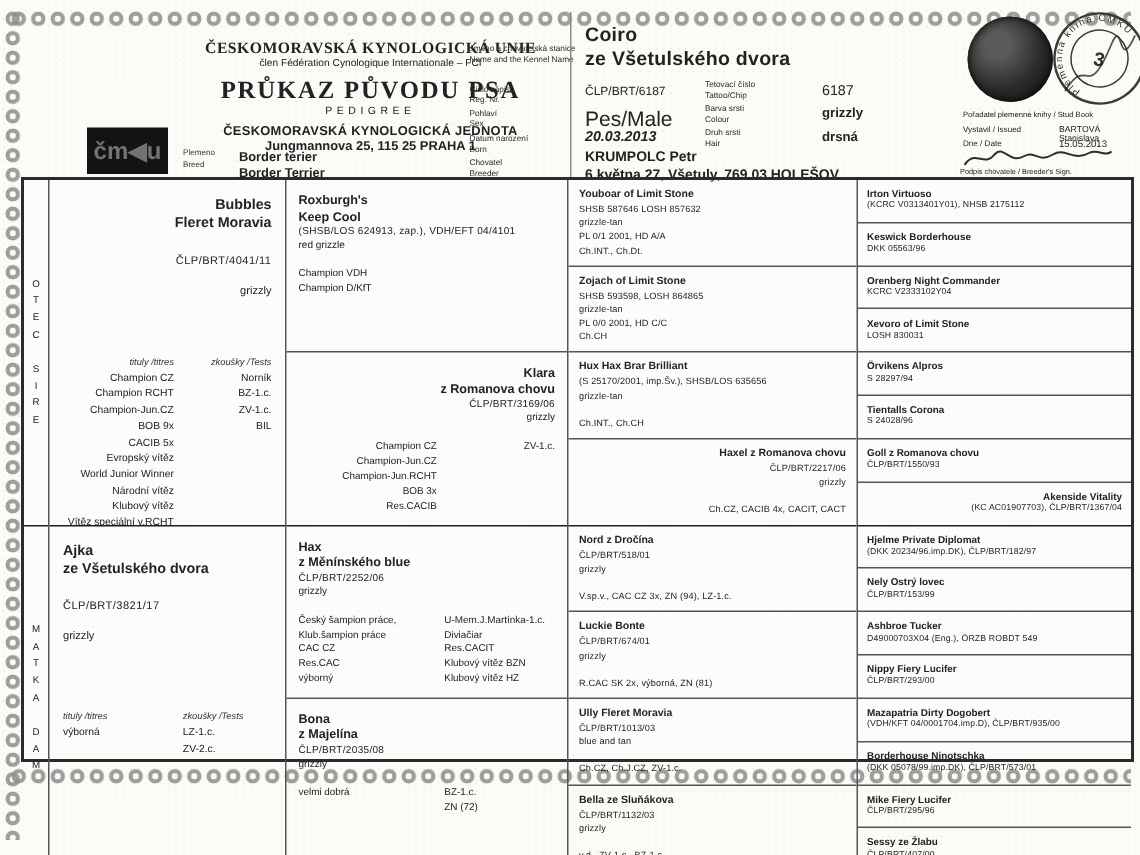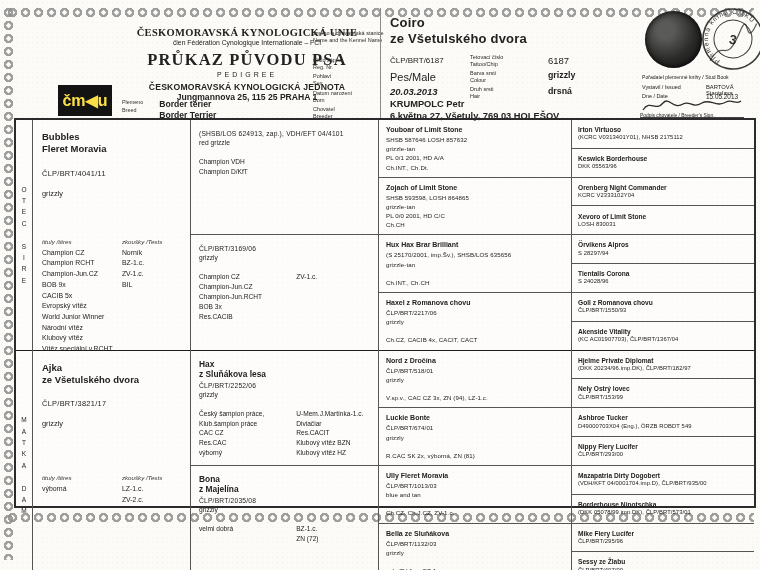--- a/index.html
+++ b/index.html
@@ -12,57 +12,57 @@
   
   .chain{position:absolute;opacity:.85;}
   .chain-h{height:13px;background-image:radial-gradient(circle at 6.5px 6.5px, rgba(0,0,0,0) 2.1px, #8d8d8d 2.3px 4.6px, rgba(0,0,0,0) 5px);background-size:13px 13px;background-repeat:repeat-x;}
   .chain-v{width:13px;background-image:radial-gradient(circle at 6.5px 6.5px, rgba(0,0,0,0) 2.1px, #8d8d8d 2.3px 4.6px, rgba(0,0,0,0) 5px);background-size:13px 13px;background-repeat:repeat-y;}
   
   .fci-badge{position:absolute;left:56px;top:23px;width:56px;height:56px;border-radius:50%;
     border:4px dotted #1c1c1c;background:radial-gradient(#ffffff 50%, #d9d6cf 100%);
     display:flex;align-items:center;justify-content:center;box-sizing:border-box;}
   .fci-oval{border:2px solid #161616;border-radius:50%;width:34px;height:19px;display:flex;align-items:center;justify-content:center;
     font-family:"Liberation Serif", serif;font-weight:bold;font-size:10px;letter-spacing:1px;}
-  .cmkj{position:absolute;left:58px;top:85px;width:54px;height:31px;background:#131313;color:#fde047;
+  .cmkj{position:absolute;left:58px;top:85px;width:54px;height:31px;background:#131313;color:#737373;
     display:flex;align-items:center;justify-content:center;font-weight:bold;font-size:16px;letter-spacing:0;}
   .org{position:absolute;left:118px;top:27px;width:258px;text-align:center;}
   .org-name{font-family:"Liberation Serif", serif;font-weight:bold;font-size:10.5px;letter-spacing:.3px;}
   .org-member{font-size:6.8px;margin-top:1px;}
   .doc-title{font-family:"Liberation Serif", serif;font-weight:bold;font-size:16.5px;letter-spacing:1.2px;margin-top:4px;}
   .doc-sub{font-size:7px;letter-spacing:3px;margin-top:1px;}
   .org2{font-weight:bold;font-size:8.6px;margin-top:4px;letter-spacing:.2px;}
   .org2-addr{font-weight:bold;font-size:8.6px;}
   .breed-row{position:absolute;left:122px;top:99px;display:flex;gap:16px;align-items:flex-start;}
   .breed-label{font-size:5.4px;line-height:1.4;color:#333;}
   .breed-value{font-weight:bold;font-size:8.6px;line-height:1.25;}
   .flabel{position:absolute;left:313px;width:80px;font-size:5.5px;line-height:1.3;color:#2a2a2a;}
   .hdr-divider{position:absolute;left:380px;top:8px;height:110px;border-left:1px solid #8a8a8a;}
   .dog-name{position:absolute;left:390px;top:15px;font-weight:bold;font-size:13px;line-height:1.25;letter-spacing:.2px;}
-  .hrow{position:absolute;font-size:11px;}
+  .hrow{position:absolute;font-size:14px;}
   .hlab{position:absolute;font-size:5.5px;line-height:1.3;color:#2a2a2a;width:60px;}
   .hval{position:absolute;font-weight:bold;font-size:8.8px;}
   .owner{position:absolute;left:390px;top:98px;font-weight:bold;font-size:9.3px;line-height:1.3;}
   
   .dark-stamp{position:absolute;left:645px;top:11px;width:57px;height:57px;border-radius:50%;
     background:radial-gradient(circle at 36% 34%, #5a5a58 0 16%, #2b2b2a 55%, #121212 95%);
     box-shadow:inset 0 0 6px #000;}
   .round-stamp{position:absolute;left:701px;top:7px;transform:rotate(12deg);}
   .sb-line{position:absolute;left:642px;top:74px;width:114px;font-size:5.1px;color:#222;}
   .sb-lab{position:absolute;left:642px;font-size:5.4px;color:#222;}
   .sb-val{position:absolute;left:706px;font-size:5.8px;}
   .sig-wrap{position:absolute;left:640px;top:97px;width:104px;border-bottom:1px solid #444;}
   .sign-label{position:absolute;left:640px;top:113px;font-size:4.9px;color:#222;}
   
   .pedigree{position:absolute;left:14px;top:118px;width:742px;height:390px;box-sizing:border-box;
     border:2px solid #2b2b2b;display:grid;grid-template-columns:17px 158px 188px 193px 1fr;background:rgba(255,255,255,0.35);}
   .pcol{display:flex;flex-direction:column;border-right:1px solid #555;min-width:0;}
   .pcol:last-child{border-right:none;}
   .cell{flex:1;border-bottom:1px solid #555;box-sizing:border-box;min-height:0;overflow:hidden;}
   .pcol .cell:last-child{border-bottom:none;}
-  .thick{border-bottom:1.6px solid #1d1d1d;}
+  .thick{border-bottom:1.6px solid #1d1d1d;text-align:right;}
   .strip-cell{display:flex;align-items:center;justify-content:center;text-align:center;
     font-size:6.5px;line-height:1.75;color:#222;}
   .c1{padding:11px 9px;}
   .n1{font-weight:bold;font-size:9.5px;line-height:1.3;}
   .r1{font-size:7.4px;margin-top:13px;letter-spacing:.3px;}
   .k1{font-size:7.4px;margin-top:11px;}
   .tt{display:flex;gap:6px;}
   .ttcol{flex:1.25;min-width:0;}
   .ttcol2{flex:1;min-width:0;}
   .tthead{font-style:italic;font-size:6.2px;color:#333;margin-bottom:3px;}
@@ -232,43 +232,47 @@
             <div class="tthead">zkoušky /Tests</div>
             <div class="ttlist ml">LZ-1.c.
 ZV-2.c.</div>
           </div>
         </div>
       </div>
     </div>
 
     <div class="pcol">
       <div class="cell c2">
+        <div class="n2 ml">Roxburgh's
+Keep Cool</div>
         <div class="r2">(SHSB/LOS 624913, zap.), VDH/EFT 04/4101</div>
         <div class="k2">red grizzle</div>
         <div class="tt2">
           <div class="ttcol ttlist ml">Champion VDH
 Champion D/KfT</div>
           <div class="ttcol2 ttlist ml"></div>
         </div>
       </div>
       <div class="cell c2 thick">
+        <div class="n2 ml">Klara
+z Romanova chovu</div>
         <div class="r2">ČLP/BRT/3169/06</div>
         <div class="k2">grizzly</div>
         <div class="tt2">
           <div class="ttcol ttlist ml">Champion CZ
 Champion-Jun.CZ
 Champion-Jun.RCHT
 BOB 3x
 Res.CACIB</div>
           <div class="ttcol2 ttlist ml">ZV-1.c.</div>
         </div>
       </div>
       <div class="cell c2">
         <div class="n2 ml">Hax
-z Sluňákova lesa</div>
+z Měnínského blue</div>
         <div class="r2">ČLP/BRT/2252/06</div>
         <div class="k2">grizzly</div>
         <div class="tt2">
           <div class="ttcol ttlist ml">Český šampion práce, Klub.šampion práce
 CAC CZ
 Res.CAC
 výborný</div>
           <div class="ttcol2 ttlist ml">U-Mem.J.Martínka-1.c.
 Diviačiar
 Res.CACIT

